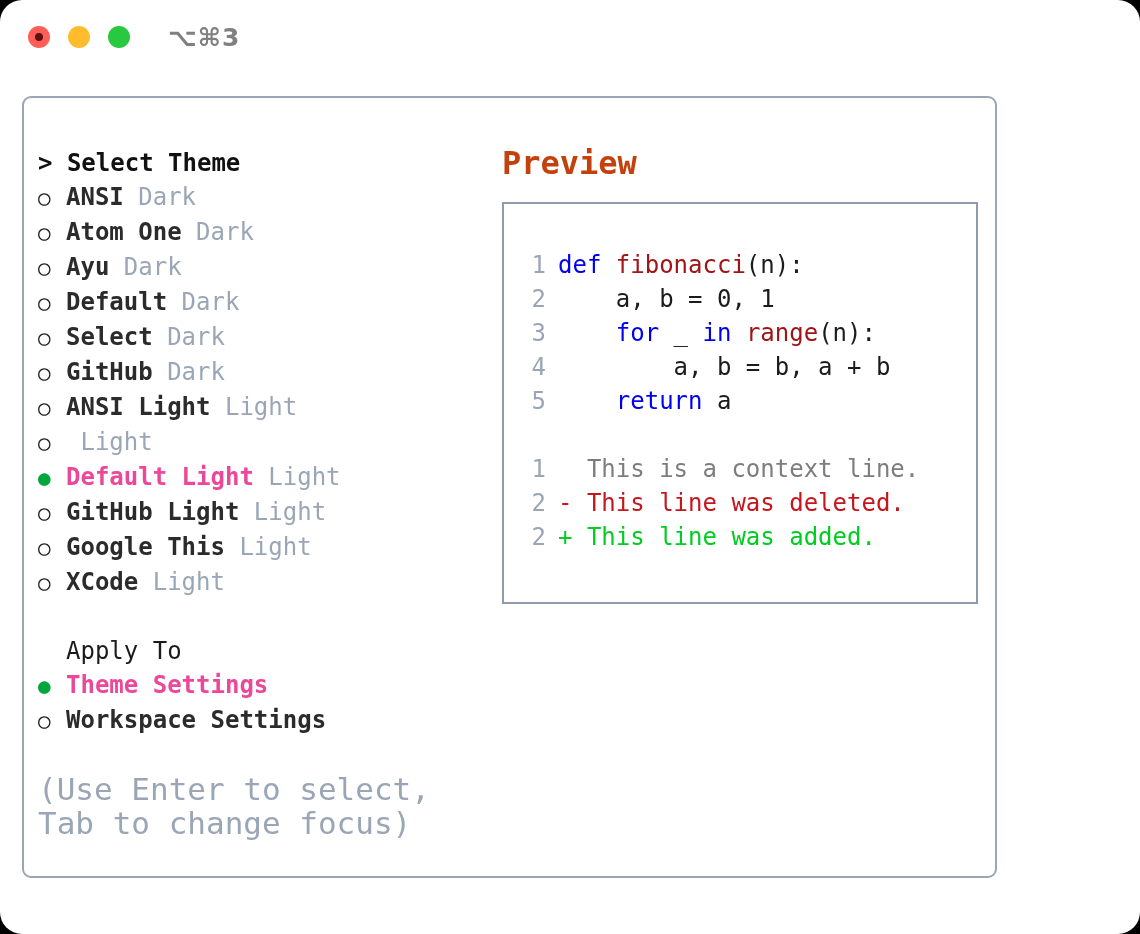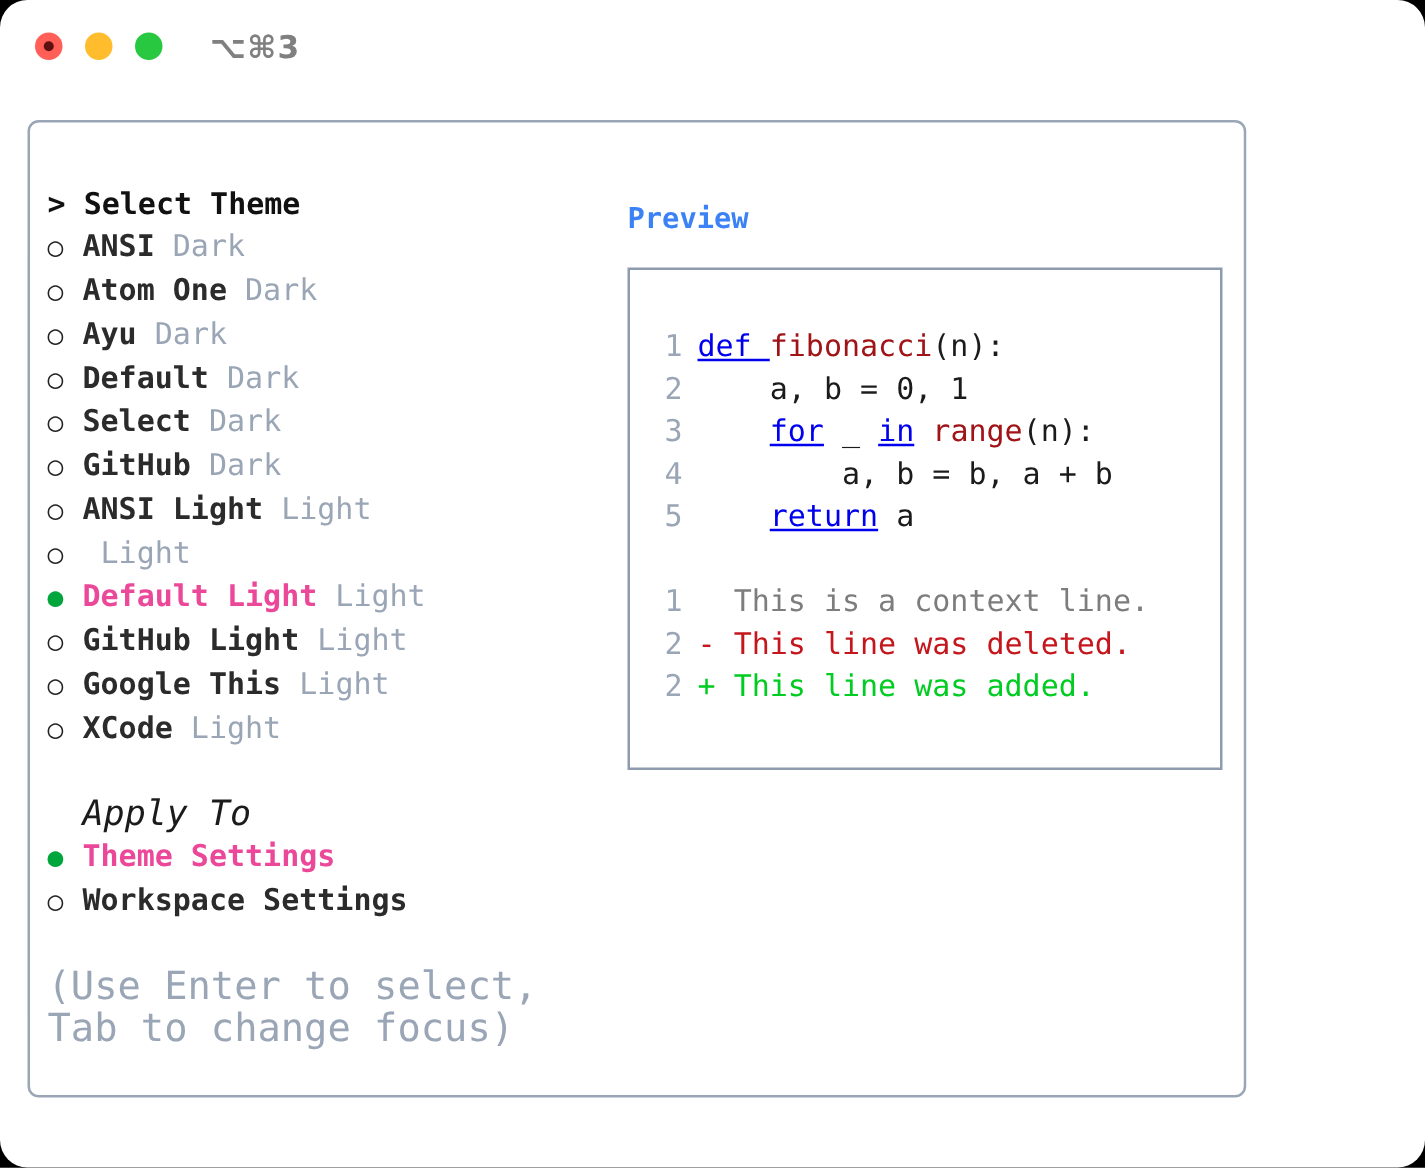--- a/index.html
+++ b/index.html
@@ -125,45 +125,43 @@
     font-size: 21px;
   }
   .bullet.filled { color: #00a63b; }
   .label { color: #2b2b2b; font-weight: bold; }
   .row.selected .label { color: #ec4899; }
   .variant { color: #9aa6b6; }
 
   .gap { height: 34px; }
 
   .subheading {
-    font-size: 28px;
+    font-size: 24px;
     line-height: 34px;
     color: #1b1b1b;
     padding-left: 28px;
     white-space: pre;
-    font-style: italic;
   }
 
   .hint {
     margin-top: 34px;
     font-size: 31px;
     line-height: 34px;
     color: #9aa6b6;
     width: 410px;
     white-space: pre-wrap;
   }
 
   
   .preview-title {
-    font-size: 23px;
-    line-height: 34px;
-    color: #3b82f6;
-    font-weight: 700;
-    white-space: pre;
-    margin-top: 12px;
+    font-size: 32px;
+    line-height: 34px;
+    color: #c2410c;
+    font-weight: 700;
+    white-space: pre;
   }
   .preview-box {
     margin-top: 22px;
     width: 476px;
     height: 402px;
     border: 2px solid #8e9bae;
     box-sizing: border-box;
     background: #ffffff;
     position: relative;
   }
@@ -177,21 +175,21 @@
   }
   .code-line { display: flex; white-space: pre; }
   .lineno {
     display: inline-block;
     width: 30px;
     flex: 0 0 30px;
     text-align: right;
     color: #9aa6b6;
     padding-right: 12px;
   }
-  .tok-kw   { color: #0000ee; text-decoration: underline; }
+  .tok-kw   { color: #0000ee; }
   .tok-fn   { color: #a01418; }
   .tok-p    { color: #1b1b1b; }
   .tok-ctx  { color: #7d7d7d; }
   .tok-del  { color: #c4161c; }
   .tok-add  { color: #00cc22; }
   .blank-line { height: 34px; }
 </style>
 </head>
 <body>
 

